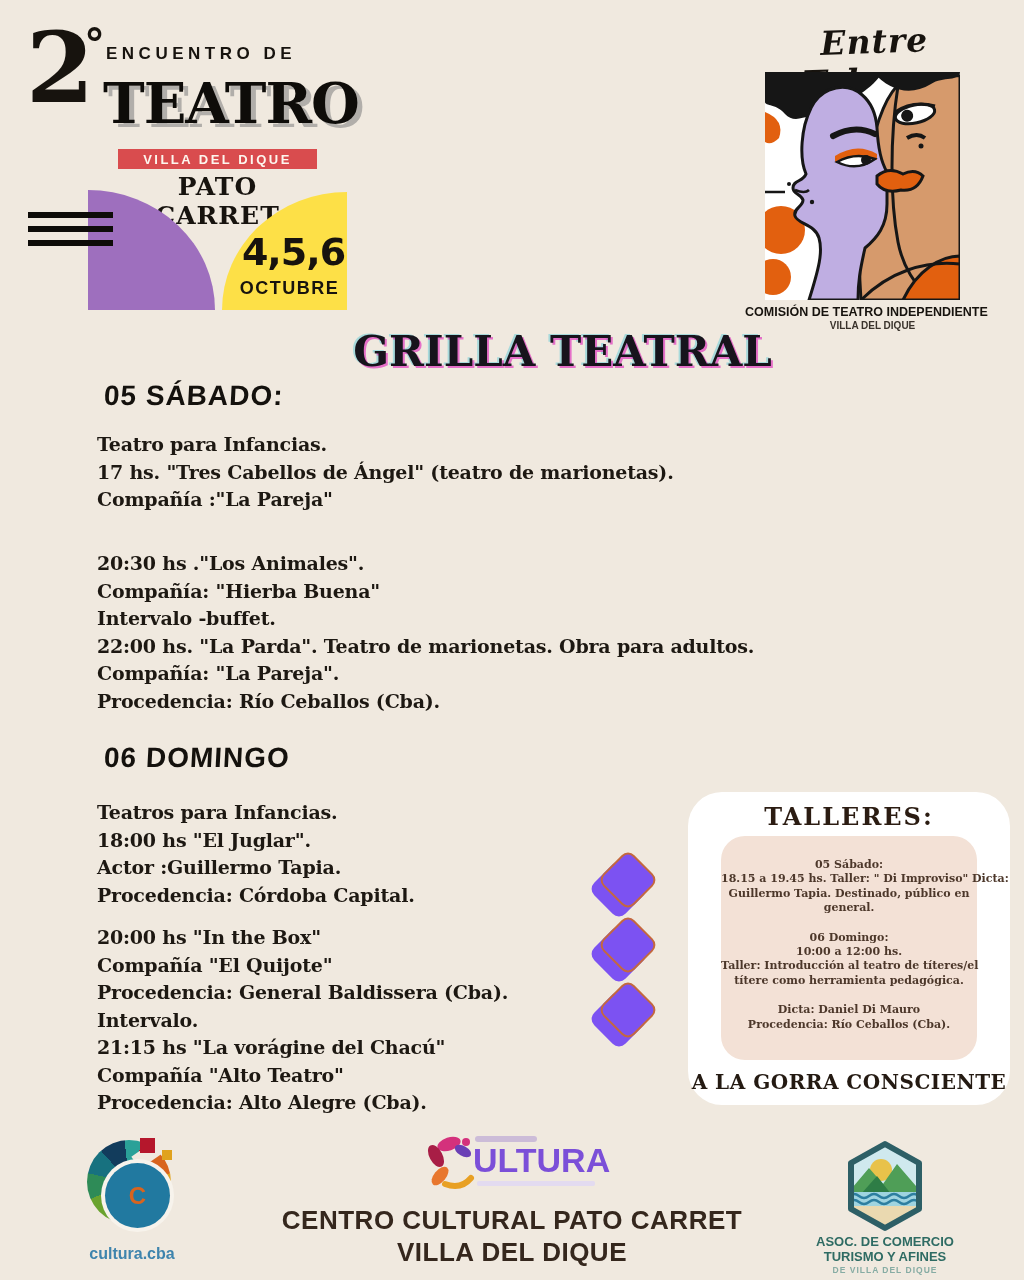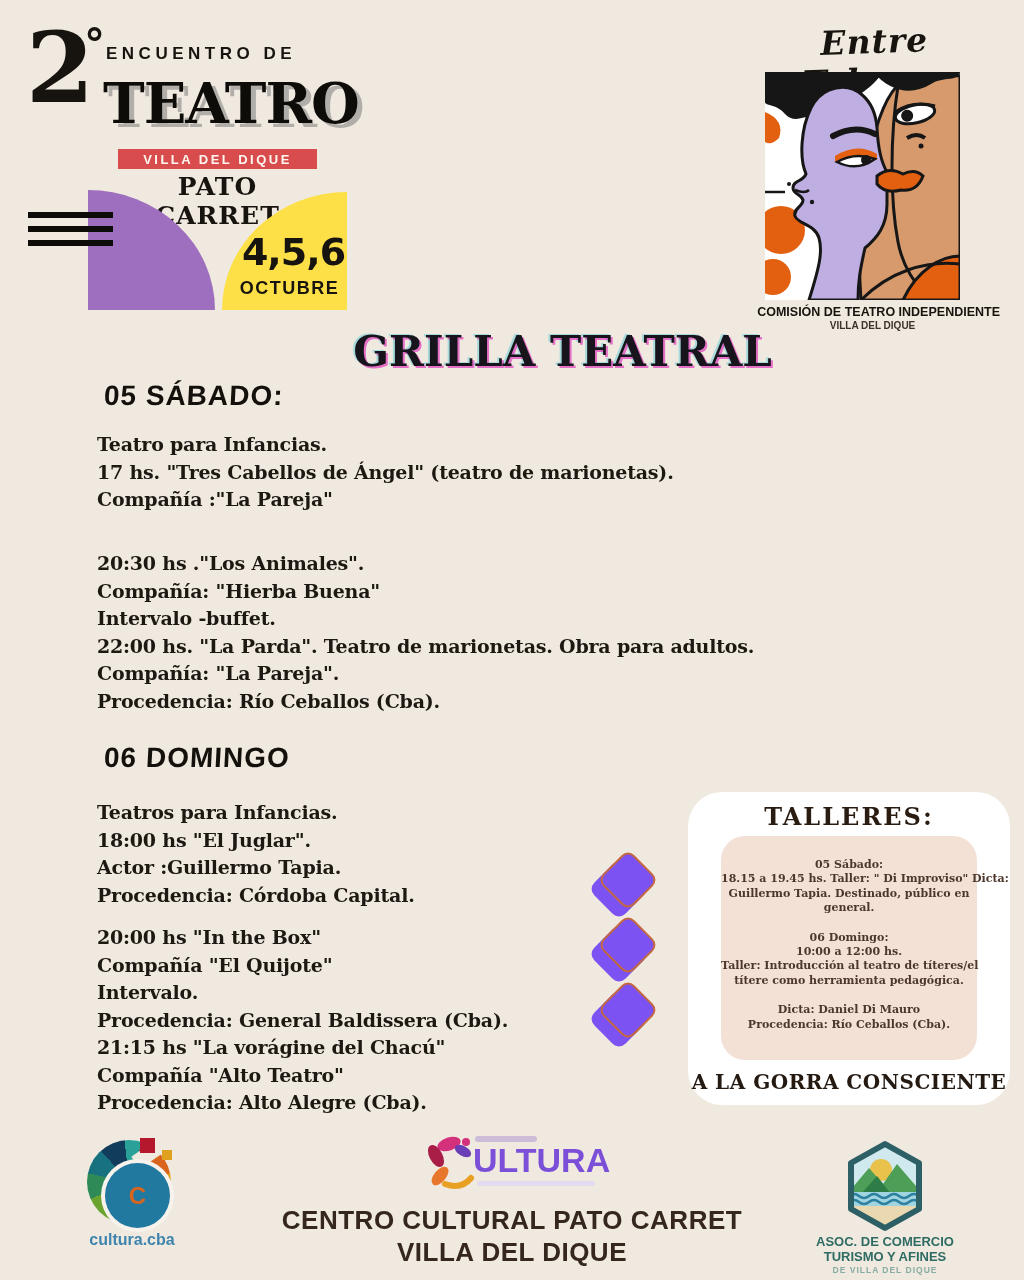--- a/index.html
+++ b/index.html
@@ -39,21 +39,21 @@
   .month { left:10px; top:86px; width:115px; text-align:center; position:absolute;
     font:800 18px "Liberation Sans", sans-serif; letter-spacing:1.5px; color:#17130e; }
   .hlines { left:28px; top:212px; width:85px; }
   .hlines i { display:block; height:6px; background:#0e0c09; margin-bottom:8px; }
 
   
   .brand-title { left:762px; top:22px; width:226px; text-align:center;
     font:bold italic 33px "DejaVu Serif", serif; letter-spacing:1px; color:#17130e;
     transform:rotate(-2deg); }
   .brand-art { left:765px; top:72px; }
-  .brand-cap1 { left:745px; top:305px; width:255px; text-align:right;
+  .brand-cap1 { left:745px; top:305px; width:255px; text-align:left;
     font:800 12.5px "Liberation Sans", sans-serif; color:#17130e; }
   .brand-cap2 { left:745px; top:320px; width:255px; text-align:center;
     font:700 10px "Liberation Sans", sans-serif; color:#3a332c; }
 
   
   .grid-title { left:340px; top:327px; width:445px; text-align:center;
     font:900 42px "DejaVu Serif", serif; color:#17141c; letter-spacing:0;
     text-shadow:2px 2px 0 rgba(224,60,190,.7), -2px -1px 0 rgba(80,200,215,.45); }
   .sec-h { font:800 28px "Liberation Sans", sans-serif; letter-spacing:1px;
     color:#14110d; transform:skewX(-3deg); }
@@ -97,21 +97,21 @@
       #2aa198 144deg 168deg, #b01c2e 168deg 192deg, #d8641e 192deg 228deg,
       #e0a21e 228deg 264deg, #17717f 264deg 300deg, #123c5c 300deg 330deg, #6aa32e 330deg 360deg); }
   .cc-hole { position:absolute; inset:21px; background:#f7f3ec; border-radius:50%; }
   .cc-core { position:absolute; inset:25px; background:#2179a0; border-radius:50%;
     display:flex; align-items:center; justify-content:center;
     font:800 24px "Liberation Sans", sans-serif; color:#d8641e; }
   .cc-notch { position:absolute; left:52px; top:6px; width:40px; height:15px;
     background:#f0e9df; transform:rotate(-35deg); }
   .cc-sq1 { position:absolute; left:60px; top:0; width:15px; height:15px; background:#b5172c; }
   .cc-sq2 { position:absolute; left:82px; top:12px; width:10px; height:10px; background:#e0a21e; }
-  .cc-label { position:absolute; left:-8px; top:93px; width:120px; text-align:center;
+  .cc-label { position:absolute; left:-8px; top:107px; width:120px; text-align:center;
     font:800 16px "Liberation Sans", sans-serif; color:#3e84ad; }
 
   .logo-cultura { left:425px; top:1128px; width:195px; height:80px; }
   .lc-icon { position:absolute; left:2px; top:6px; }
   .lc-word { position:absolute; left:48px; top:13px;
     font:800 34px "Liberation Sans", sans-serif; color:#7b4fd8; letter-spacing:0; }
   .lc-strip-top { position:absolute; left:50px; top:8px; width:62px; height:6px;
     background:rgba(150,120,205,.4); border-radius:3px; }
   .lc-strip-bottom { position:absolute; left:52px; top:53px; width:118px; height:5px;
     background:rgba(226,218,240,.95); border-radius:2px; }
@@ -199,22 +199,22 @@
 <h2 class="abs sec-h sec-sun">06 DOMINGO</h2>
 <div class="abs lines blk-sun1">
   <div class="ln">Teatros para Infancias.</div>
   <div class="ln">18:00 hs "El Juglar".</div>
   <div class="ln">Actor :Guillermo Tapia.</div>
   <div class="ln">Procedencia: Córdoba Capital.</div>
 </div>
 <div class="abs lines blk-sun2">
   <div class="ln">20:00 hs "In the Box"</div>
   <div class="ln">Compañía "El Quijote"</div>
+  <div class="ln">Procedencia: General Baldissera (Cba).</div>
   <div class="ln">Intervalo.</div>
-  <div class="ln">Procedencia: General Baldissera (Cba).</div>
   <div class="ln">21:15 hs "La vorágine del Chacú"</div>
   <div class="ln">Compañía "Alto Teatro"</div>
   <div class="ln">Procedencia: Alto Alegre (Cba).</div>
 </div>
 
 <div class="abs diamond d1">
     <i class="db"></i>
     <i class="df"></i>
     <i class="df2"></i>
   </div>

